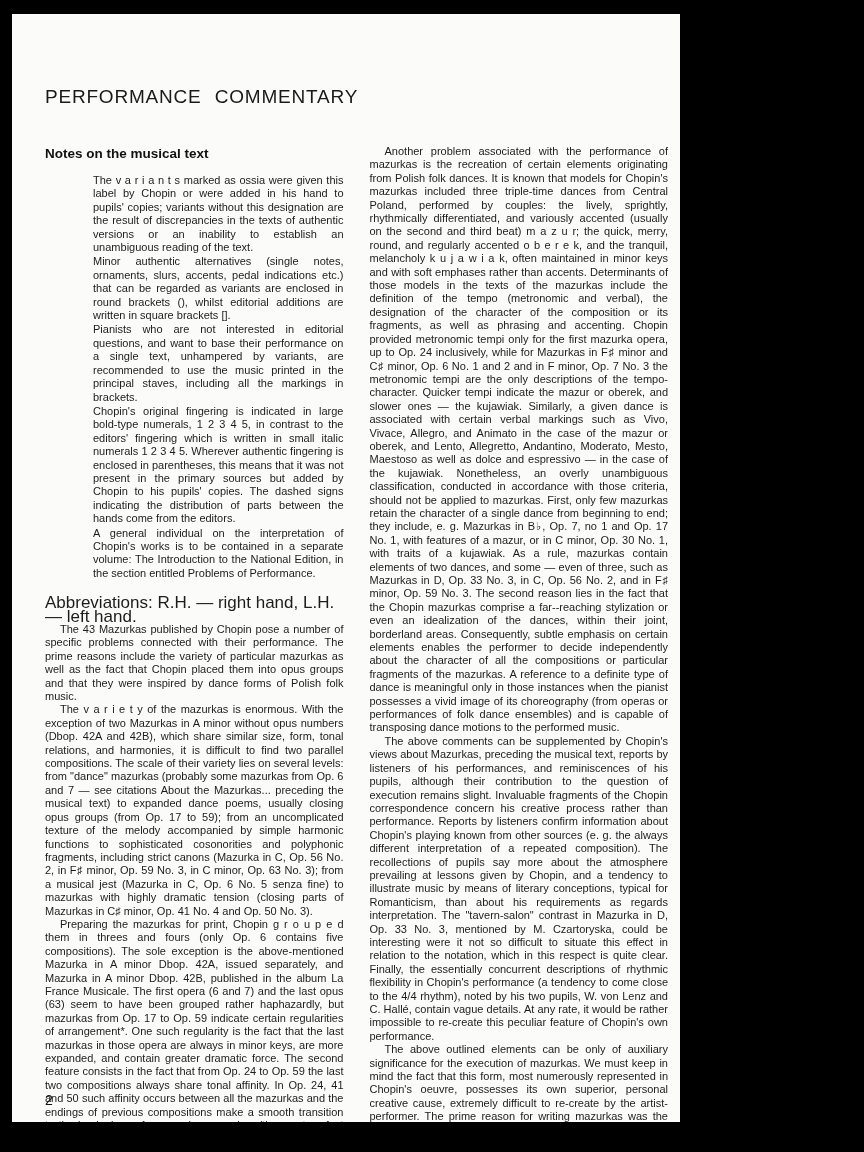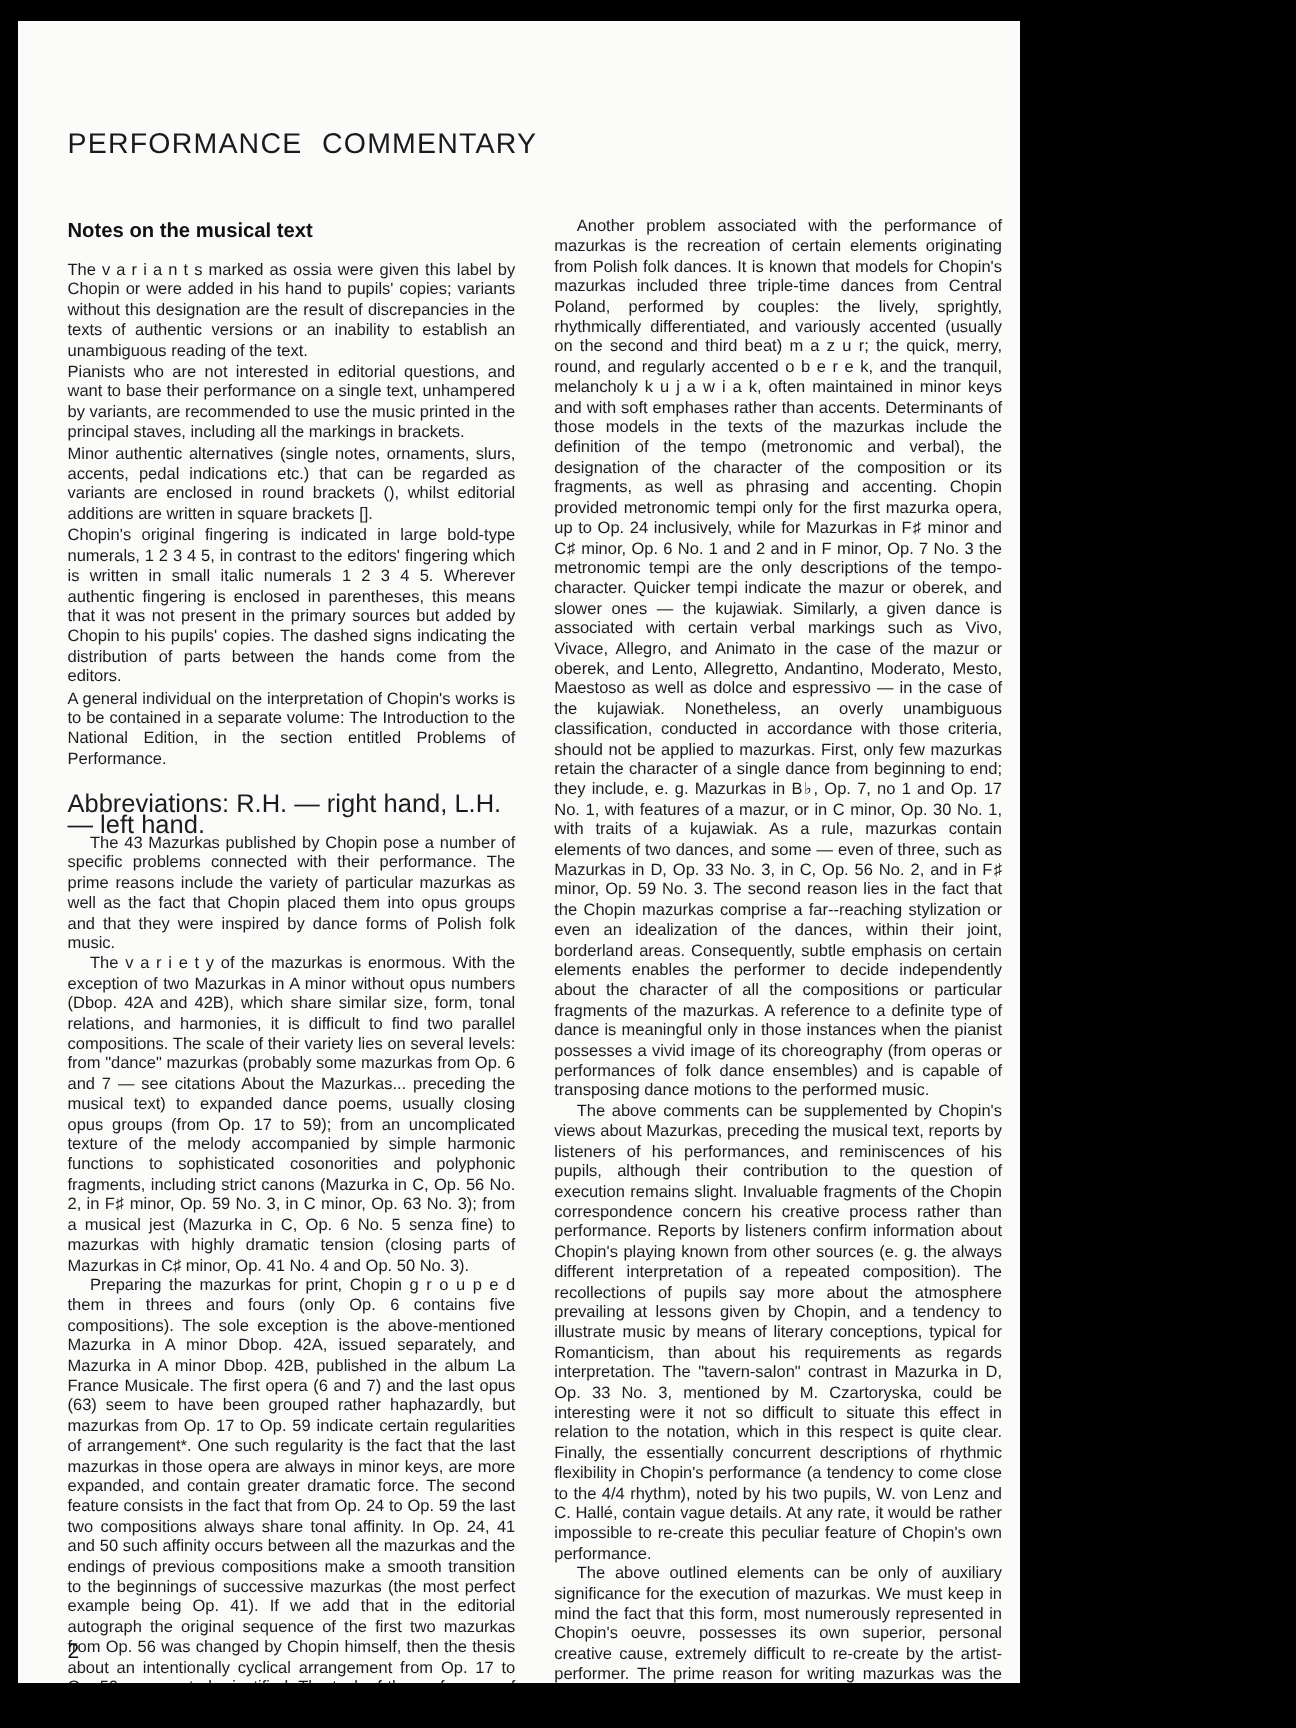--- a/index.html
+++ b/index.html
@@ -43,21 +43,21 @@
     color: #111;
   }
   h2.second { margin-top: 26px; }
   .para {
     font-size: 11px;
     line-height: 13.4px;
     text-align: justify;
     margin: 0;
     color: #1c1c1c;
   }
-  .notes-para { margin-bottom: 1px; }
+  .notes-para { margin-bottom: 1px; margin-left: 48px; }
   .indent { text-indent: 15px; }
   .abbrev {
     font-size: 17px;
     line-height: 13.4px;
     margin: 16px 0 0 0;
     color: #1c1c1c;
   }
   .footnotes { margin-top: 9px; }
   .footnote {
     font-size: 8.6px;
@@ -80,22 +80,22 @@
 <div class="paper" style="background: rgb(251, 251, 249);">
 
   <h1 class="title">PERFORMANCE COMMENTARY</h1>
 
   <div class="columns">
 
     <div class="col">
       <h2 class="section-heading">Notes on the musical text</h2>
       <div id="notes-paragraphs">
           <p class="para notes-para">The  v a r i a n t s  marked as ossia were given this label by Chopin or were added in his hand to pupils' copies; variants without this designation are the result of discrepancies in the texts of authentic versions or an inability to establish an unambiguous reading of the text.</p>
+          <p class="para notes-para">Minor authentic alternatives (single notes, ornaments, slurs, accents, pedal indications etc.) that can be regarded as variants are enclosed in round brackets (), whilst editorial additions are written in square brackets [].</p>
           <p class="para notes-para">Pianists who are not interested in editorial questions, and want to base their performance on a single text, unhampered by variants, are recommended to use the music printed in the principal staves, including all the markings in brackets.</p>
-          <p class="para notes-para">Minor authentic alternatives (single notes, ornaments, slurs, accents, pedal indications etc.) that can be regarded as variants are enclosed in round brackets (), whilst editorial additions are written in square brackets [].</p>
           <p class="para notes-para">Chopin's original fingering is indicated in large bold-type numerals, 1 2 3 4 5, in contrast to the editors' fingering which is written in small italic numerals 1 2 3 4 5. Wherever authentic fingering is enclosed in parentheses, this means that it was not present in the primary sources but added by Chopin to his pupils' copies. The dashed signs indicating the distribution of parts between the hands come from the editors.</p>
           <p class="para notes-para">A general individual on the interpretation of Chopin's works is to be contained in a separate volume: The Introduction to the National Edition, in the section entitled Problems of Performance.</p>
         </div>
       <p class="abbrev">Abbreviations: R.H. — right hand, L.H. — left hand.</p>
       <div id="mazurkas-left">
           <p class="para indent">The 43 Mazurkas published by Chopin pose a number of specific problems connected with their performance. The prime reasons include the variety of particular mazurkas as well as the fact that Chopin placed them into opus groups and that they were inspired by dance forms of Polish folk music.</p>
           <p class="para indent">The  v a r i e t y  of the mazurkas is enormous. With the exception of two Mazurkas in A minor without opus numbers (Dbop. 42A and 42B), which share similar size, form, tonal relations, and harmonies, it is difficult to find two parallel compositions. The scale of their variety lies on several levels: from "dance" mazurkas (probably some mazurkas from Op. 6 and 7 — see citations About the Mazurkas... preceding the musical text) to expanded dance poems, usually closing opus groups (from Op. 17 to 59); from an uncomplicated texture of the melody accompanied by simple harmonic functions to sophisticated cosonorities and polyphonic fragments, including strict canons (Mazurka in C, Op. 56 No. 2, in F♯ minor, Op. 59 No. 3, in C minor, Op. 63 No. 3); from a musical jest (Mazurka in C, Op. 6 No. 5 senza fine) to mazurkas with highly dramatic tension (closing parts of Mazurkas in C♯ minor, Op. 41 No. 4 and Op. 50 No. 3).</p>
           <p class="para indent">Preparing the mazurkas for print, Chopin  g r o u p e d  them in threes and fours (only Op. 6 contains five compositions). The sole exception is the above-mentioned Mazurka in A minor Dbop. 42A, issued separately, and Mazurka in A minor Dbop. 42B, published in the album La France Musicale. The first opera (6 and 7) and the last opus (63) seem to have been grouped rather haphazardly, but mazurkas from Op. 17 to Op. 59 indicate certain regularities of arrangement*. One such regularity is the fact that the last mazurkas in those opera are always in minor keys, are more expanded, and contain greater dramatic force. The second feature consists in the fact that from Op. 24 to Op. 59 the last two compositions always share tonal affinity. In Op. 24, 41 and 50 such affinity occurs between all the mazurkas and the endings of previous compositions make a smooth transition to the beginnings of successive mazurkas (the most perfect example being Op. 41). If we add that in the editorial autograph the original sequence of the first two mazurkas from Op. 56 was changed by Chopin himself, then the thesis about an intentionally cyclical arrangement from Op. 17 to Op. 59 appears to be justified. The task of the performers of the mazurkas within the framework of opus cycles (e. g. obligatory at recent Chopin Competitions) will be to retain the individual character of each mazurka separately, with a simultaneous merging of the compositions into superior entities.</p>
         </div>
     </div>

